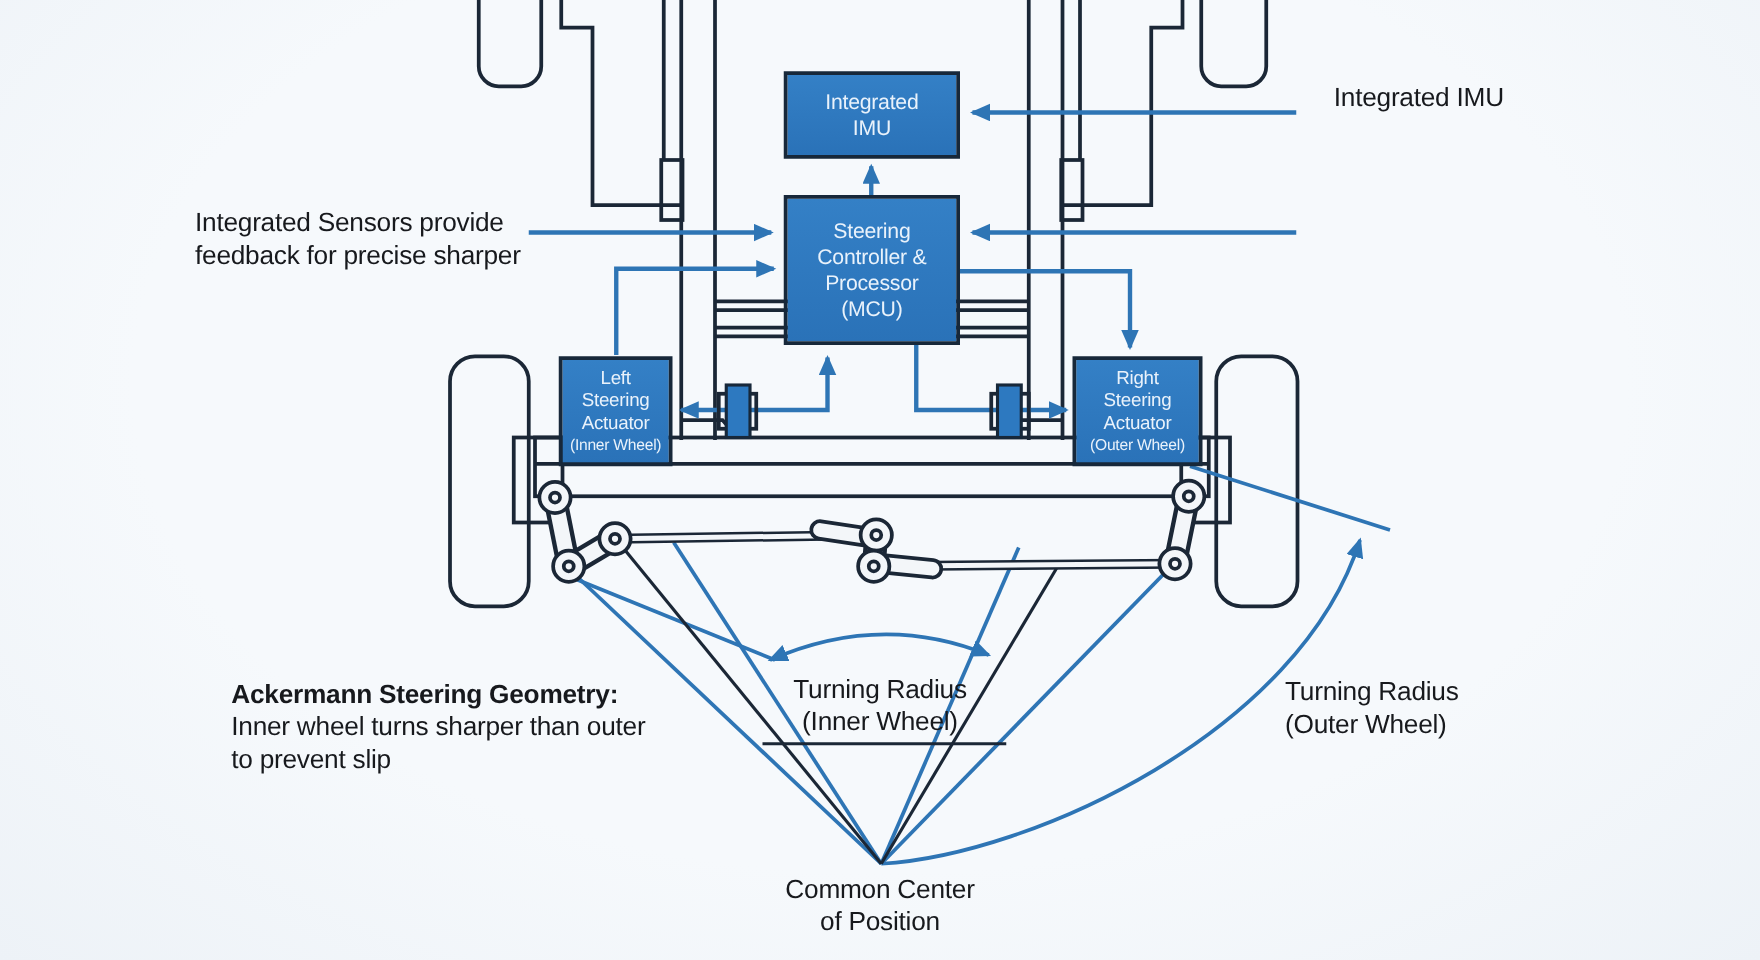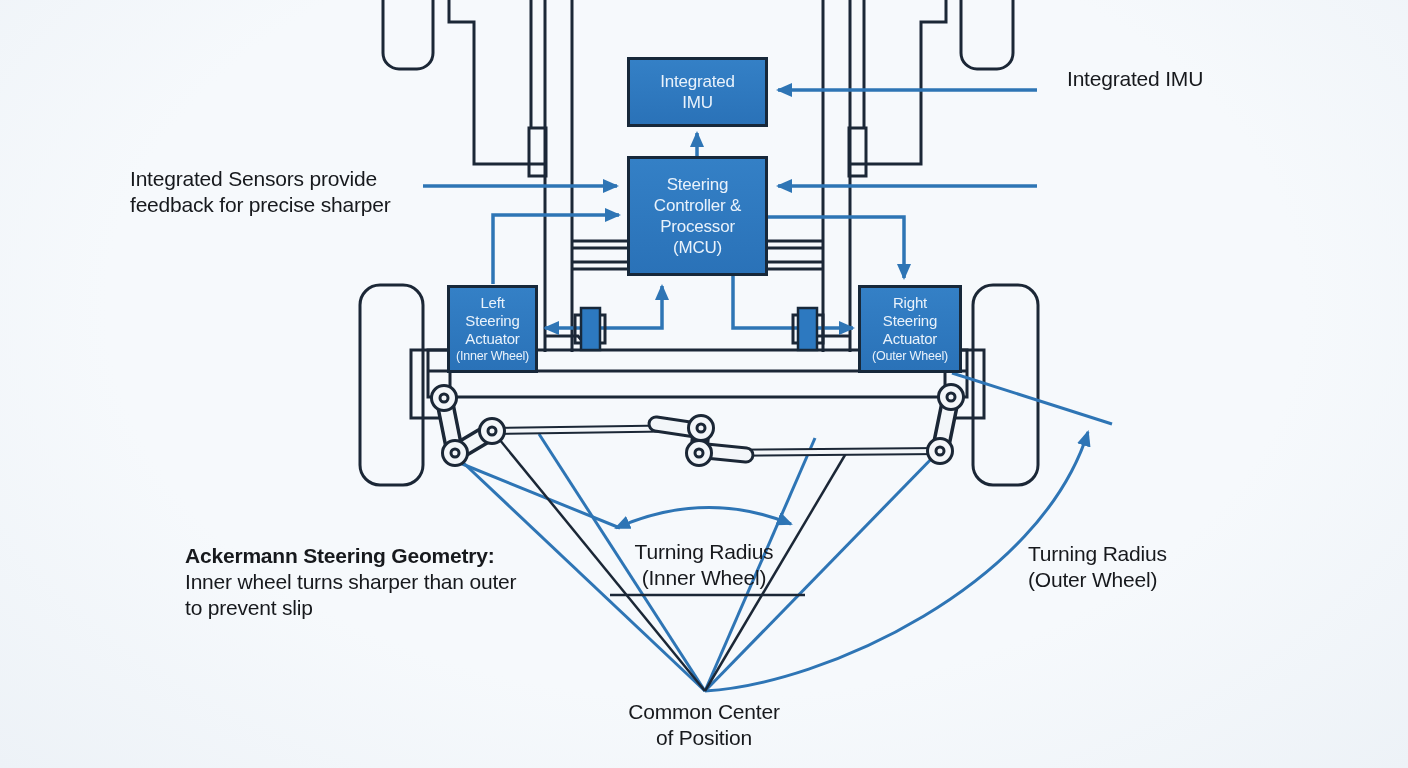--- a/index.html
+++ b/index.html
@@ -154,21 +154,21 @@
   <div class="sub">(Inner Wheel)</div>
 </div>
 
 <div class="box small" style="left:858px;top:285px;width:104px;height:88px;">
   <div>Right</div>
   <div>Steering</div>
   <div>Actuator</div>
   <div class="sub">(Outer Wheel)</div>
 </div>
 
-<div class="lbl" style="left:130px;top:166px;">
+<div class="lbl" style="left:156px;top:166px;">
   <div>Integrated Sensors provide</div>
   <div>feedback for precise sharper</div>
 </div>
 
 <div class="lbl" style="left:1048px;top:66px;margin-left:19px;">
   <div>Integrated IMU</div>
 </div>
 
 
 <div class="lbl" style="left:185px;top:543px;">

